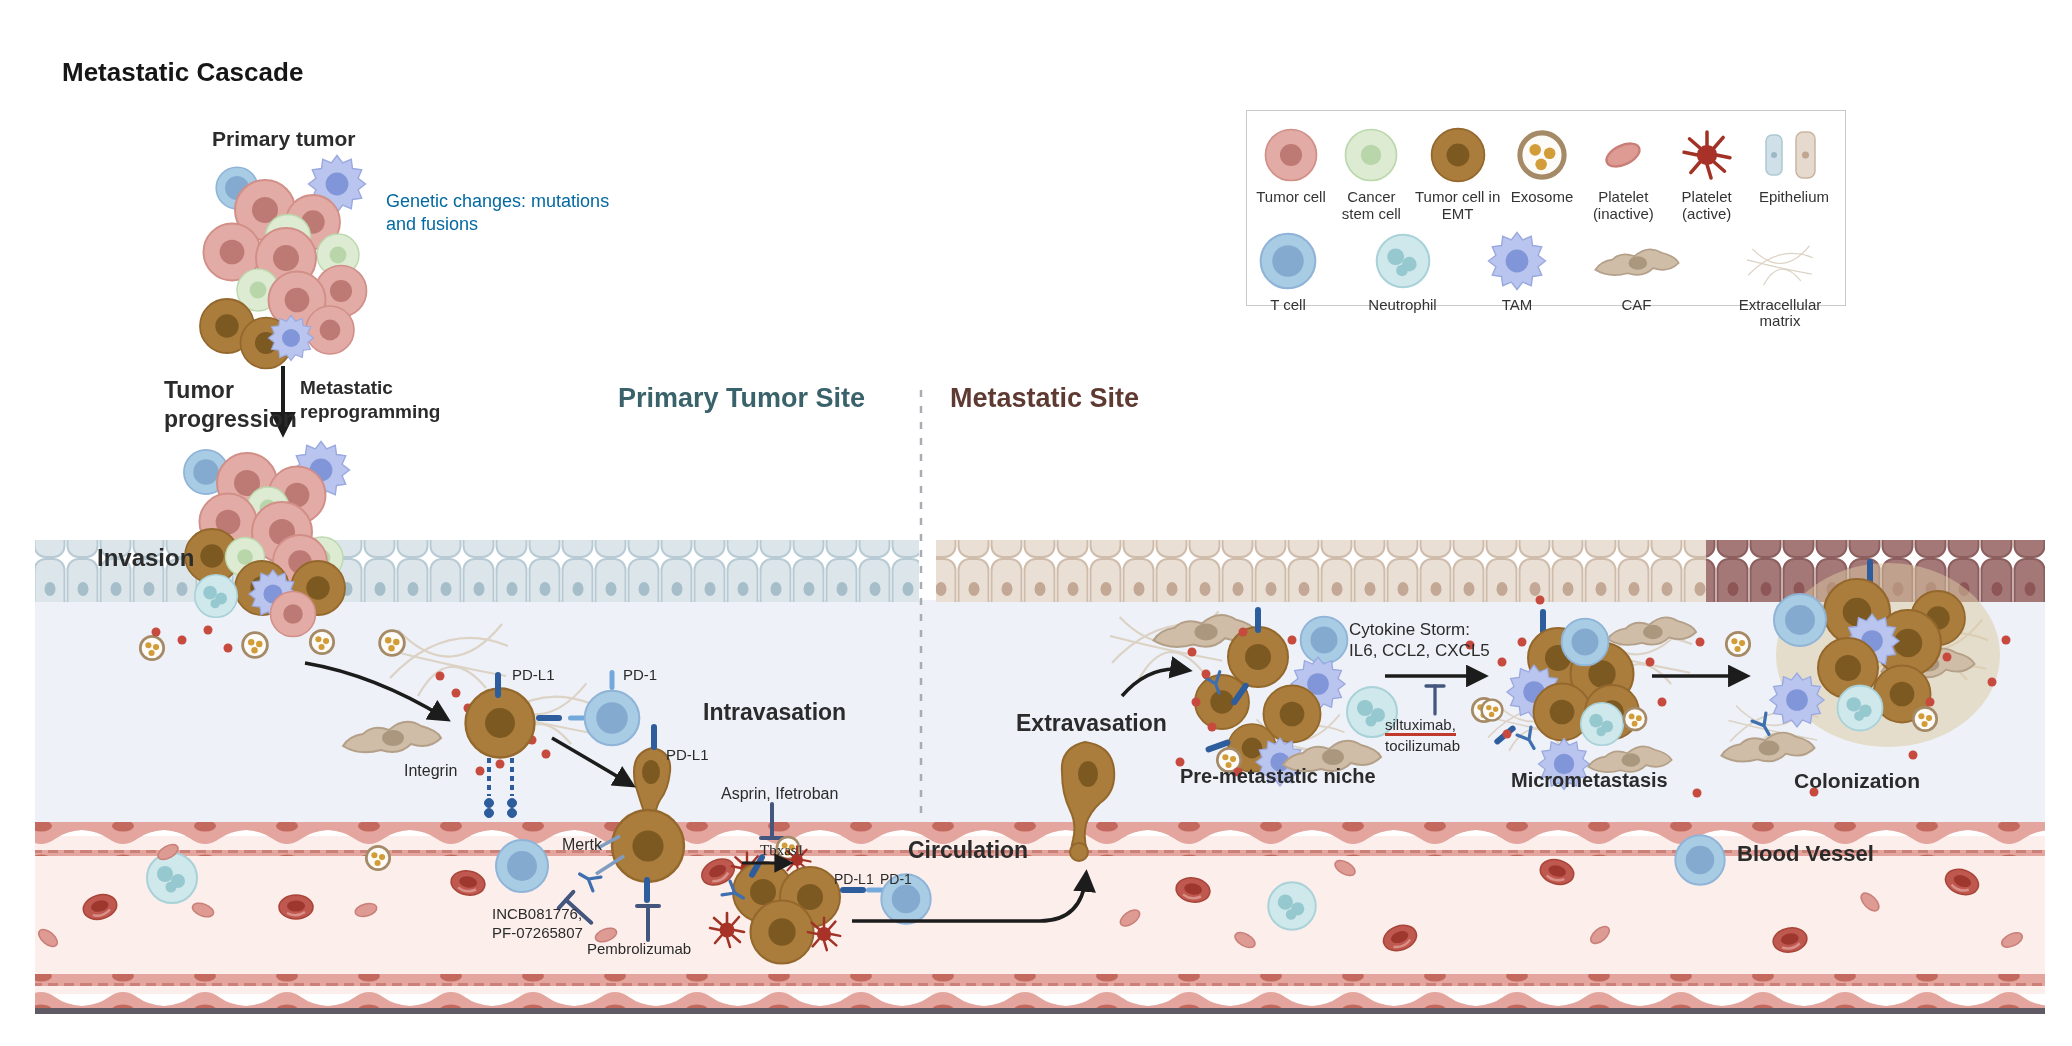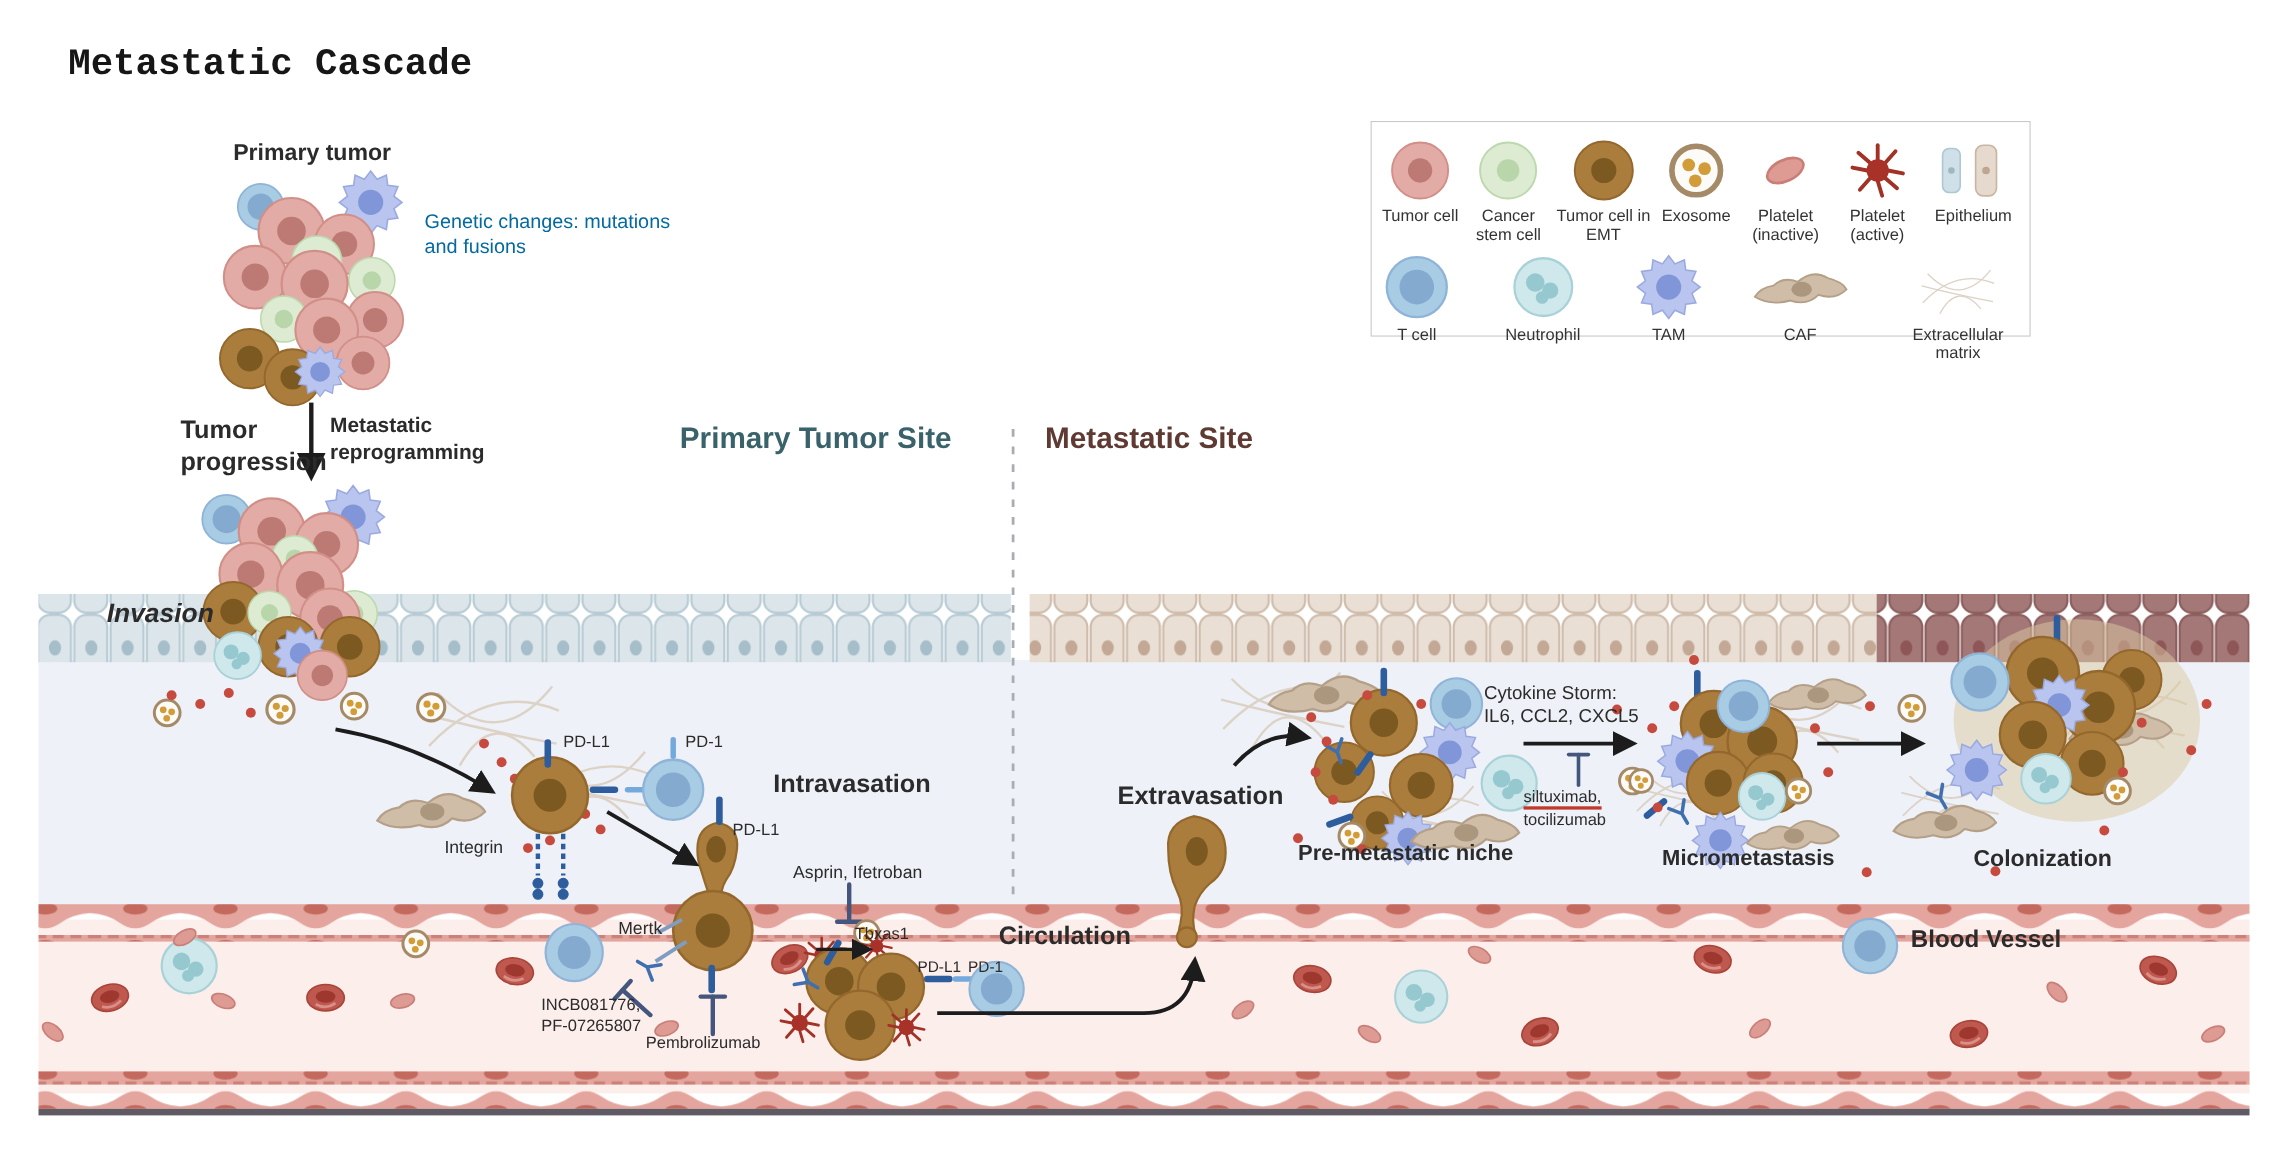--- a/index.html
+++ b/index.html
@@ -408,41 +408,41 @@
   <path d="M742 863 L788 863" stroke-width="3" marker-end="url(#ah)"></path>
   <path d="M852 921 H1040 Q1082 921 1086 876" stroke-width="3.5" marker-end="url(#ah)"></path>
   <path d="M1122 696 Q1150 664 1186 670" stroke-width="3.5" marker-end="url(#ah)"></path>
   <path d="M1385 676 L1482 676" stroke-width="3.5" marker-end="url(#ah)"></path>
   <path d="M1652 676 L1744 676" stroke-width="3.5" marker-end="url(#ah)"></path>
 </g>
 
 <line x1="921" y1="390" x2="921" y2="820" stroke="#a7adb3" stroke-width="2.5" stroke-dasharray="7 9"></line>
 </svg>
 
-<div class="lbl b" style="left:62px;top:38px;font-size:34px;color:#161616;font-family:Liberation Mono, monospace;">Metastatic Cascade</div>
+<div class="lbl b" style="left:62px;top:56px;font-size:26px;color:#161616;">Metastatic Cascade</div>
 <div class="lbl b" style="left:212px;top:126px;font-size:21px;">Primary tumor</div>
 <div class="lbl" style="left:386px;top:190px;font-size:18px;color:#0369a1;">Genetic changes: mutations
 and fusions</div>
 <div class="lbl b" style="left:164px;top:376px;font-size:23px;">Tumor
 progression</div>
 <div class="lbl b" style="left:300px;top:376px;font-size:19px;">Metastatic
 reprogramming</div>
-<div class="lbl b" style="left:97px;top:543px;font-size:24px;font-style:italic;">Invasion</div>
+<div class="lbl b" style="left:97px;top:543px;font-size:24px;">Invasion</div>
 
 <div class="lbl b teal" style="left:618px;top:382px;font-size:27px;">Primary Tumor Site</div>
 <div class="lbl b maroon" style="left:950px;top:382px;font-size:27px;">Metastatic Site</div>
 
 <div class="lbl b" style="left:703px;top:698px;font-size:23px;">Intravasation</div>
 <div class="lbl" style="left:512px;top:666px;font-size:15px;">PD-L1</div>
 <div class="lbl" style="left:623px;top:666px;font-size:15px;">PD-1</div>
 <div class="lbl" style="left:404px;top:761px;font-size:16px;">Integrin</div>
 <div class="lbl" style="left:666px;top:746px;font-size:15px;">PD-L1</div>
 <div class="lbl" style="left:721px;top:784px;font-size:16px;">Asprin, Ifetroban</div>
 <div class="lbl" style="left:562px;top:835px;font-size:16px;">Mertk</div>
-<div class="lbl" style="left:777px;top:841px;font-size:15px;">Tbxas1</div>
+<div class="lbl" style="left:760px;top:841px;font-size:15px;font-family:Liberation Serif, serif;">Tbxas1</div>
 <div class="lbl b" style="left:908px;top:836px;font-size:23px;">Circulation</div>
 <div class="lbl" style="left:492px;top:905px;font-size:15px;">INCB081776,
 PF-07265807</div>
 <div class="lbl" style="left:587px;top:940px;font-size:15px;">Pembrolizumab</div>
 <div class="lbl" style="left:834px;top:871px;font-size:14px;">PD-L1</div>
 <div class="lbl" style="left:880px;top:871px;font-size:14px;">PD-1</div>
 
 <div class="lbl b" style="left:1016px;top:709px;font-size:23px;">Extravasation</div>
 <div class="lbl sb" style="left:1180px;top:764px;font-size:20px;">Pre-metastatic niche</div>
 <div class="lbl" style="left:1349px;top:619px;font-size:17px;">Cytokine Storm:

